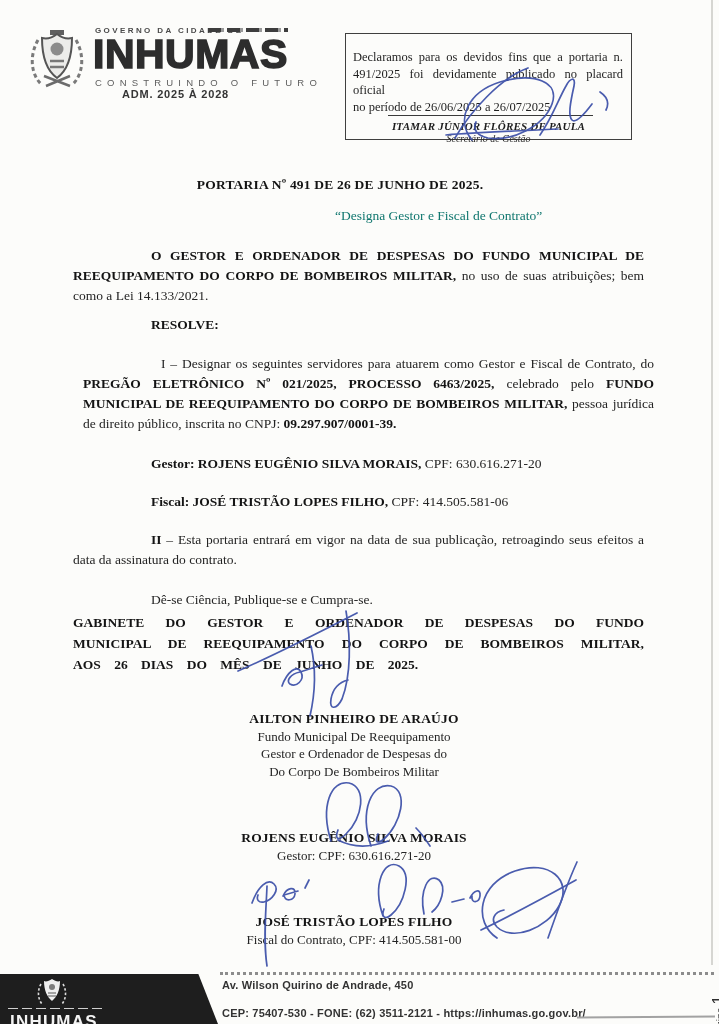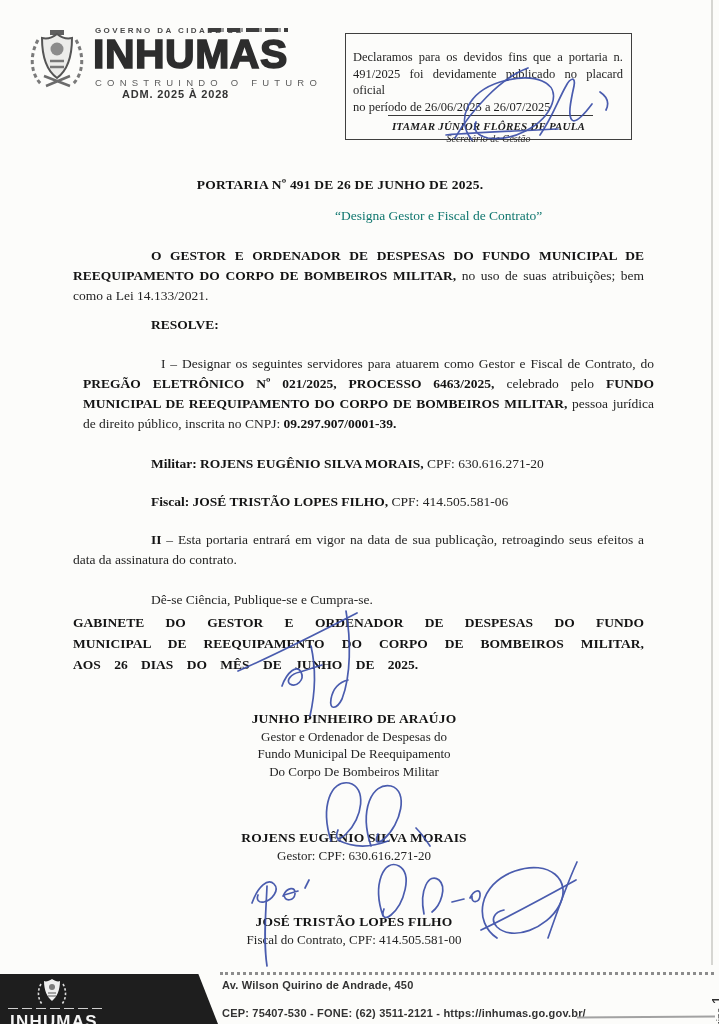--- a/index.html
+++ b/index.html
@@ -96,39 +96,39 @@
     <span class="b">O GESTOR E ORDENADOR DE DESPESAS DO FUNDO MUNICIPAL DE REEQUIPAMENTO DO CORPO DE BOMBEIROS MILITAR,</span><span> no uso de suas atribuições; bem como a Lei 14.133/2021.</span>
   </div>
 
   <div class="abs inline-line b" style="left:151px;top:317px;">RESOLVE:</div>
 
   <div class="abs para indent" style="left:83px;top:354px;">
     <span>I – Designar os seguintes servidores para atuarem como Gestor e Fiscal de Contrato, do </span><span class="b">PREGÃO ELETRÔNICO Nº 021/2025, PROCESSO 6463/2025,</span><span> celebrado pelo </span><span class="b">FUNDO MUNICIPAL DE REEQUIPAMENTO DO CORPO DE BOMBEIROS MILITAR,</span><span> pessoa jurídica de direito público, inscrita no CNPJ: </span><span class="b">09.297.907/0001-39.</span>
   </div>
 
   <div class="abs inline-line" style="left:151px;top:456px;">
-    <span class="b">Militar: ROJENS EUGÊNIO SILVA MORAIS,</span><span> CPF: 630.616.271-20</span>
+    <span class="b">Gestor: ROJENS EUGÊNIO SILVA MORAIS,</span><span> CPF: 630.616.271-20</span>
   </div>
 
   <div class="abs inline-line" style="left:151px;top:494px;">
     <span class="b">Fiscal: JOSÉ TRISTÃO LOPES FILHO,</span><span> CPF: 414.505.581-06</span>
   </div>
 
   <div class="abs para indent" style="left:73px;top:530px;">
     <span class="b">II</span><span> – Esta portaria entrará em vigor na data de sua publicação, retroagindo seus efeitos a data da assinatura do contrato.</span>
   </div>
 
   <div class="abs inline-line" style="left:151px;top:592px;">Dê-se Ciência, Publique-se e Cumpra-se.</div>
 
   <div class="abs gabinete" style="left:73px;top:612px;">GABINETE DO GESTOR E ORDENADOR DE DESPESAS DO FUNDO MUNICIPAL DE REEQUIPAMENTO DO CORPO DE BOMBEIROS MILITAR, AOS 26 DIAS DO MÊS DE JUNHO DE 2025.</div>
 
   <div class="abs sig-block" style="left:73px;top:710px;">
-    <div class="sig-name">JUNHO PINHEIRO DE ARAÚJO</div>
+    <div class="sig-name">AILTON PINHEIRO DE ARAÚJO</div>
+    <div>Fundo Municipal De Reequipamento</div>
     <div>Gestor e Ordenador de Despesas do</div>
-    <div>Fundo Municipal De Reequipamento</div>
     <div>Do Corpo De Bombeiros Militar</div>
   </div>
 
   <div class="abs sig-block" style="left:73px;top:829px;">
     <div class="sig-name">ROJENS EUGÊNIO SILVA MORAIS</div>
     <div>Gestor: CPF: 630.616.271-20</div>
   </div>
 
   <div class="abs sig-block" style="left:73px;top:913px;">
     <div class="sig-name">JOSÉ TRISTÃO LOPES FILHO</div>

